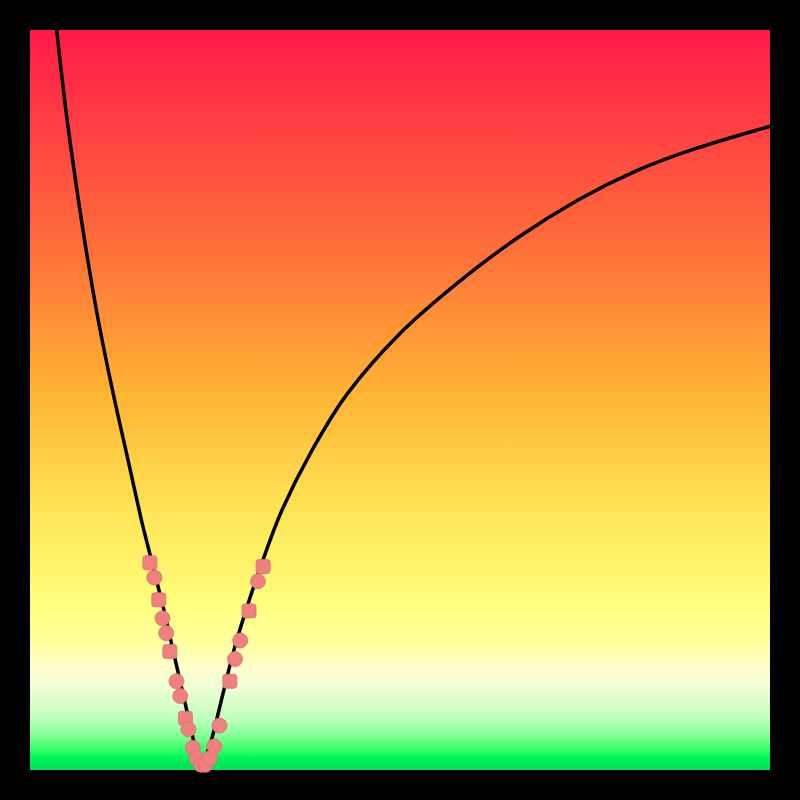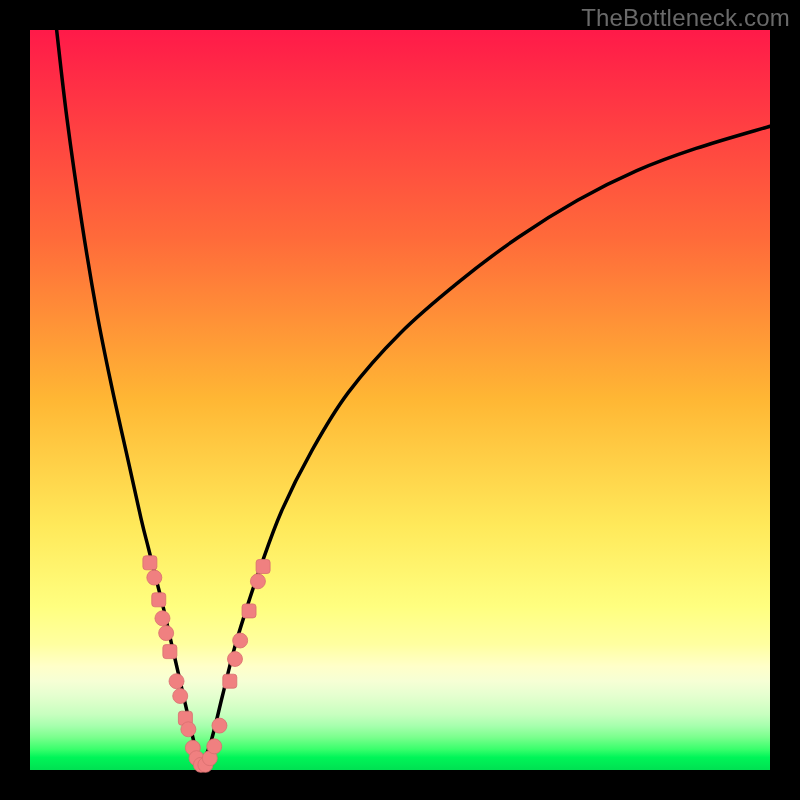--- a/index.html
+++ b/index.html
@@ -61,21 +61,20 @@
     top: 0;
     width: 740px;
     height: 740px;
     overflow: visible;
   }
 </style>
 </head>
 <body>
 
 <div class="frame">
-  <div class="watermark">TheBottleneck.com</div>
   <div class="plot-area">
     <svg class="curves" viewBox="0 0 740 740">
       <g id="curve-group">
           <path d="M 26.64 0.00 C 28.50 15.98, 32.47 54.17, 37.00 88.80 C 41.53 123.43, 46.47 157.77, 51.80 192.40 C 57.13 227.03, 61.27 251.90, 66.60 281.20 C 71.93 310.50, 76.07 329.89, 81.40 355.20 C 86.73 380.51, 90.87 397.82, 96.20 421.80 C 101.53 445.78, 107.00 471.08, 111.00 488.40 C 115.00 505.72, 115.74 507.34, 118.40 518.00 C 121.06 528.66, 123.14 536.94, 125.80 547.60 C 128.46 558.26, 130.80 567.21, 133.20 577.20 C 135.60 587.19, 136.99 593.78, 139.12 603.10 C 141.25 612.42, 142.91 619.68, 145.04 629.00 C 147.17 638.32, 148.83 645.58, 150.96 654.90 C 153.09 664.22, 154.62 670.81, 156.88 680.80 C 159.14 690.79, 161.01 700.01, 163.54 710.40 C 166.07 720.79, 169.61 733.46, 170.94 738.52" fill="none" stroke="#000000" stroke-width="3.5" stroke-linecap="round" stroke-linejoin="round"></path>
           <path d="M 170.94 738.52 C 172.80 733.46, 177.44 723.45, 181.30 710.40 C 185.16 697.35, 188.40 681.98, 192.40 666.00 C 196.40 650.02, 199.50 636.25, 203.50 621.60 C 207.50 606.95, 209.94 599.25, 214.60 584.60 C 219.26 569.95, 222.74 558.85, 229.40 540.20 C 236.06 521.55, 242.28 502.31, 251.60 481.00 C 260.92 459.69, 269.21 443.11, 281.20 421.80 C 293.19 400.49, 302.22 383.91, 318.20 362.60 C 334.18 341.29, 350.02 323.38, 370.00 303.40 C 389.98 283.42, 407.89 268.92, 429.20 251.60 C 450.51 234.28, 467.09 221.85, 488.40 207.20 C 509.71 192.55, 526.29 182.19, 547.60 170.20 C 568.91 158.21, 585.49 149.92, 606.80 140.60 C 628.11 131.28, 642.02 126.39, 666.00 118.40 C 689.98 110.41, 726.68 100.20, 740.00 96.20" fill="none" stroke="#000000" stroke-width="3.5" stroke-linecap="round" stroke-linejoin="round"></path>
         </g>
       <g id="marker-group">
           <rect x="112.88" y="525.80" width="14" height="14" rx="3" fill="#f08080" stroke="#d86f6f" stroke-width="0.8"></rect>
           <circle cx="124.32" cy="547.60" r="7.5" fill="#f08080" stroke="#d86f6f" stroke-width="0.8"></circle>
           <rect x="121.76" y="562.80" width="14" height="14" rx="3" fill="#f08080" stroke="#d86f6f" stroke-width="0.8"></rect>

